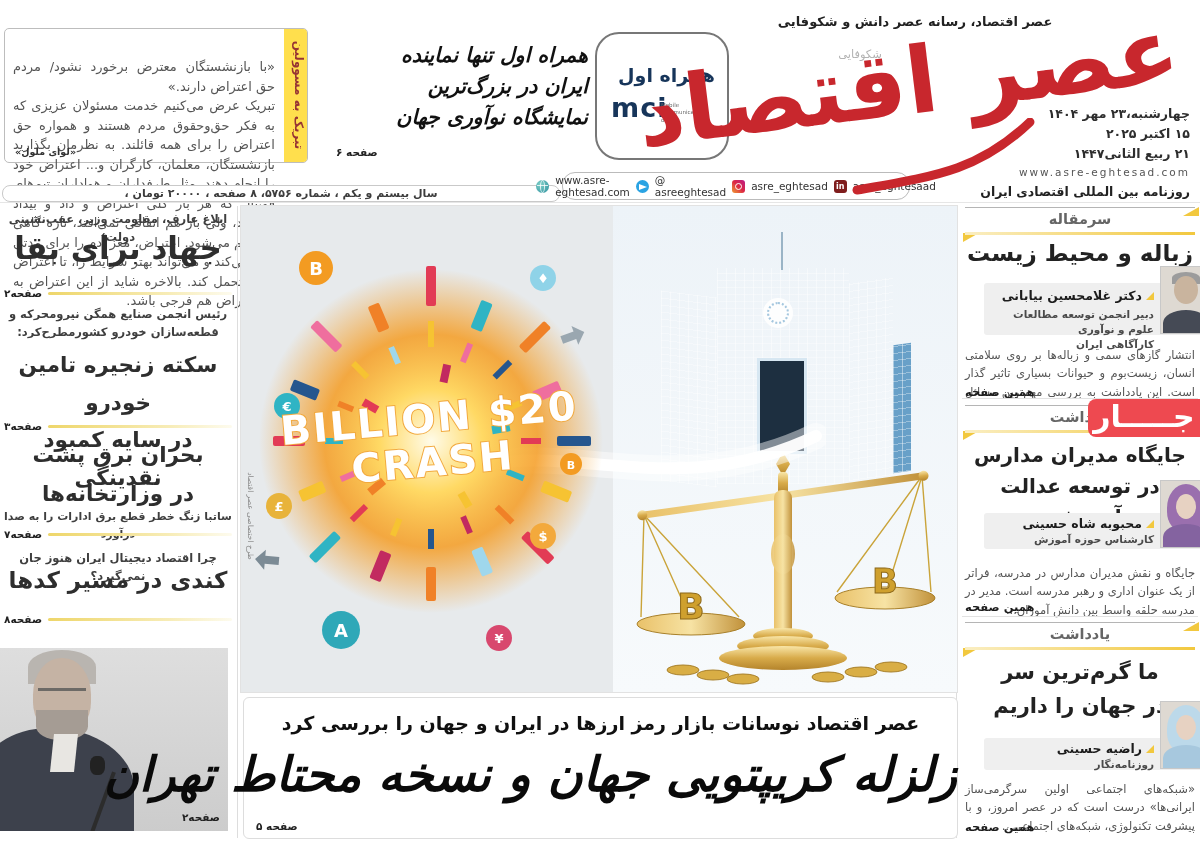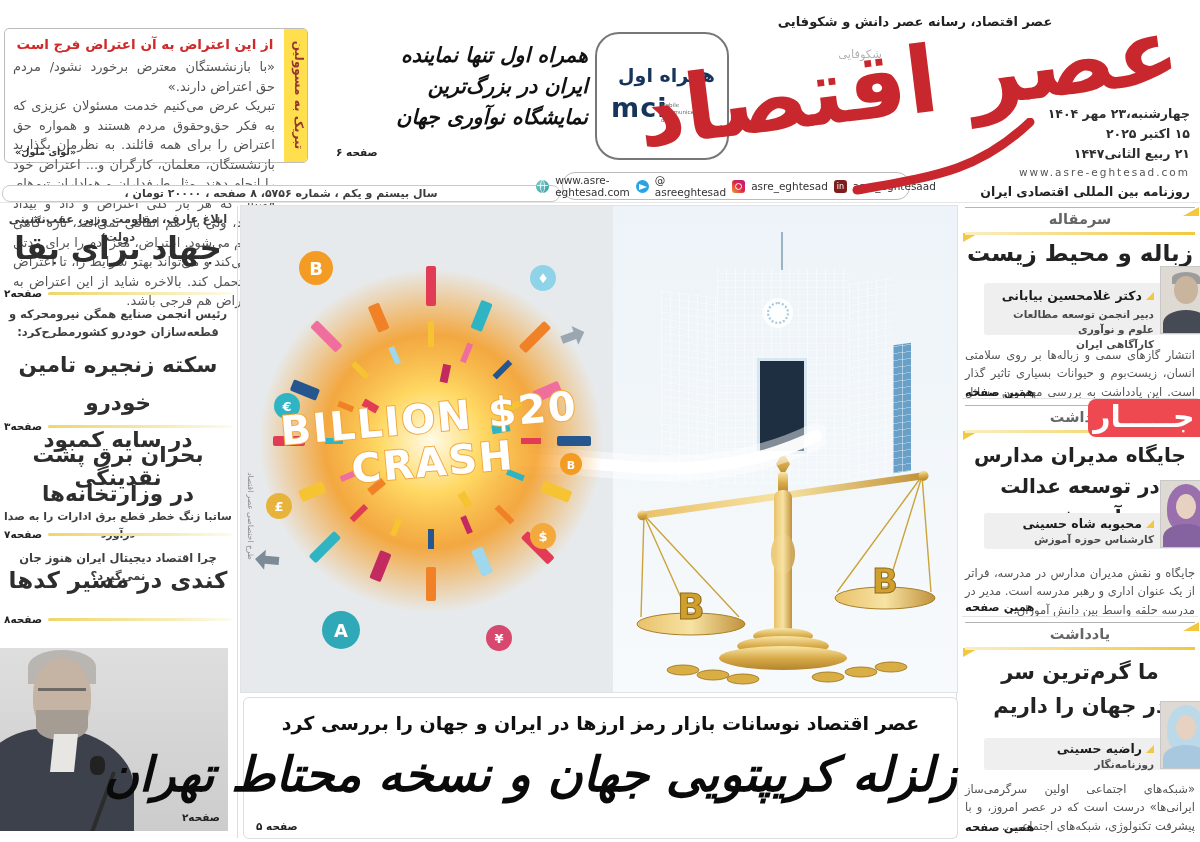--- a/index.html
+++ b/index.html
@@ -33,21 +33,21 @@
   .social-strip{left:562px;top:172px;width:346px;height:26px;border:1px solid #bbb;border-radius:13px;background:#fff;
         display:flex;direction:ltr;align-items:center;justify-content:center;gap:6px;font-size:10.5px;color:#333;z-index:2;}
   .s-ico{display:inline-block;width:13px;height:13px;position:relative;flex:none;}
   .ico-globe{border-radius:50%;background:radial-gradient(circle at 35% 35%,#7fd0c8,#2c8f9e);}
   .ico-globe::before{content:"";position:absolute;left:1px;right:1px;top:5.5px;height:1px;background:#fff;opacity:.8;}
   .ico-globe::after{content:"";position:absolute;left:4px;top:0;bottom:0;width:5px;border:1px solid rgba(255,255,255,.8);border-radius:50%;box-sizing:border-box;}
   .ico-tg{border-radius:50%;background:#2aa3e3;}
   .ico-tg::before{content:"";position:absolute;left:3px;top:4px;width:0;height:0;border-left:8px solid #fff;border-top:3px solid transparent;border-bottom:3px solid transparent;}
   .ico-ig{border-radius:3px;background:linear-gradient(45deg,#f09433,#e6683c,#dc2743,#cc2366,#bc1888);}
   .ico-ig::before{content:"";position:absolute;left:3px;top:3px;width:5px;height:5px;border:1.5px solid #fff;border-radius:50%;}
-  .ico-in{border-radius:3px;background:#7f1d1d;color:#fff;font-size:8px;font-weight:normal;text-align:center;line-height:13px;}
+  .ico-in{border-radius:3px;background:#7f1d1d;color:#fff;font-size:8px;font-weight:bold;text-align:center;line-height:13px;}
 
   .masthead-tagline{right:95px;top:14px;width:380px;text-align:center;font-size:13px;font-weight:bold;color:#222;z-index:4;}
   .bismillah{right:240px;top:47px;width:200px;text-align:center;font-size:11.5px;color:#b3b3b3;z-index:4;}
   .masthead-title{left:700px;top:28px;width:480px;font-size:92px;font-weight:bold;color:#c8272d;
         transform:rotate(-7deg);text-align:center;line-height:1.1;letter-spacing:-3px;z-index:1;pointer-events:none;}
   .mast-tail{left:845px;top:118px;width:195px;height:80px;z-index:3;pointer-events:none;}
   .dates{right:10px;top:104px;text-align:right;font-size:12.5px;font-weight:bold;color:#2d2d2d;line-height:1.6;z-index:4;}
   .dates .web{font-size:10.5px;letter-spacing:2px;color:#555;font-weight:normal;direction:ltr;}
   .paper-subtitle{right:10px;top:184px;font-size:12.5px;font-weight:bold;color:#222;z-index:4;}
 
@@ -132,21 +132,20 @@
 </style>
 </head>
 <body>
 
 <div class="page">
 
   <div class="abs satire-box">
     <div class="satire-strip">
       <span>تبریک به مسوولین</span>
     </div>
-    <div class="satire-title">از این اعتراض به آن اعتراض فرج است</div>
     <div class="satire-body">«با بازنشستگان معترض برخورد نشود/ مردم حق اعتراض دارند.»
 تبریک عرض می‌کنیم خدمت مسئولان عزیزی که به فکر حق‌وحقوق مردم هستند و همواره حق اعتراض را برای همه قائلند. به نظرمان بگذارید بازنشستگان، معلمان، کارگران و... اعتراض خود را انجام دهند. مثل طرفداران و هواداران تیم‌های فوتبال که هر بار کلی اعتراض و داد و بیداد می‌کنند، ولی باز هم اتفاقی نمی‌افتد، تازه گاهی بدتر هم می‌شود. اعتراض، مغز آدم را برای مدتی آرام می‌کند و می‌تواند بهتر شرایط را، تا اعتراض بعدی تحمل کند. بالاخره شاید از این اعتراض به آن اعتراض هم فرجی باشد.</div>
     <div class="satire-sign">«لوای ملول»</div>
   </div>
 
   <div class="abs issue-line">سال بیستم و یکم ، شماره ۵۷۵۶، ۸ صفحه ، ۲۰۰۰۰ تومان ،</div>
 
   <div class="abs ad-headline pre">همراه اول تنها نماینده
 ایران در بزرگ‌ترین
 نمایشگاه نوآوری جهان</div>

